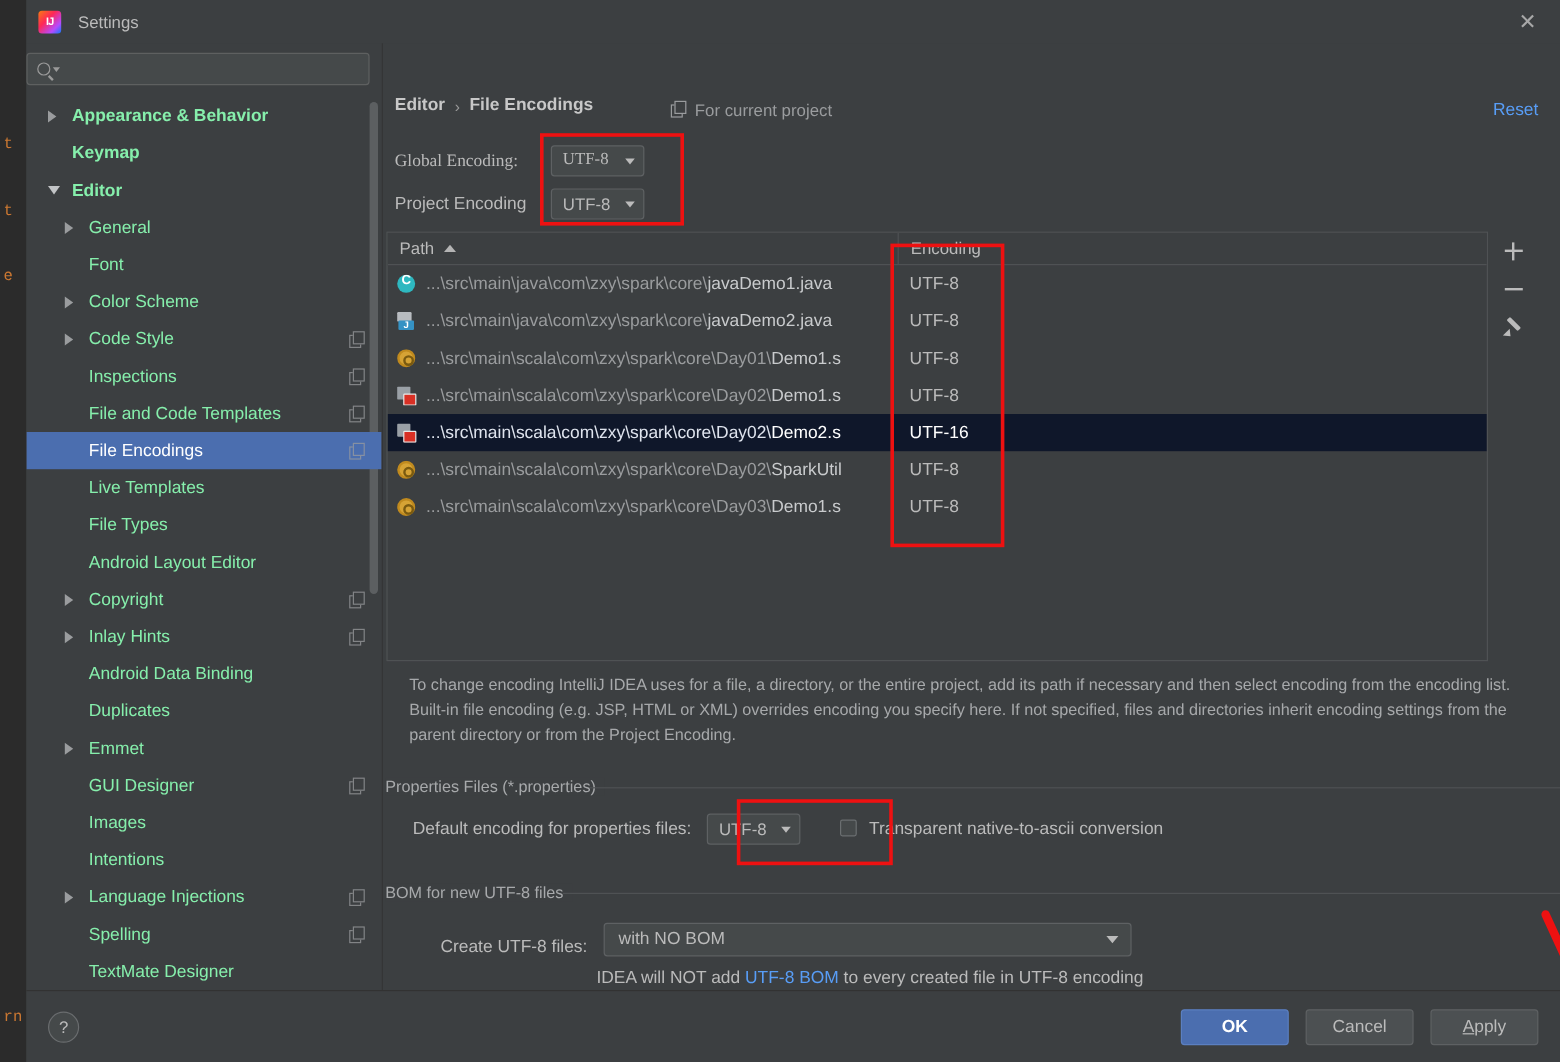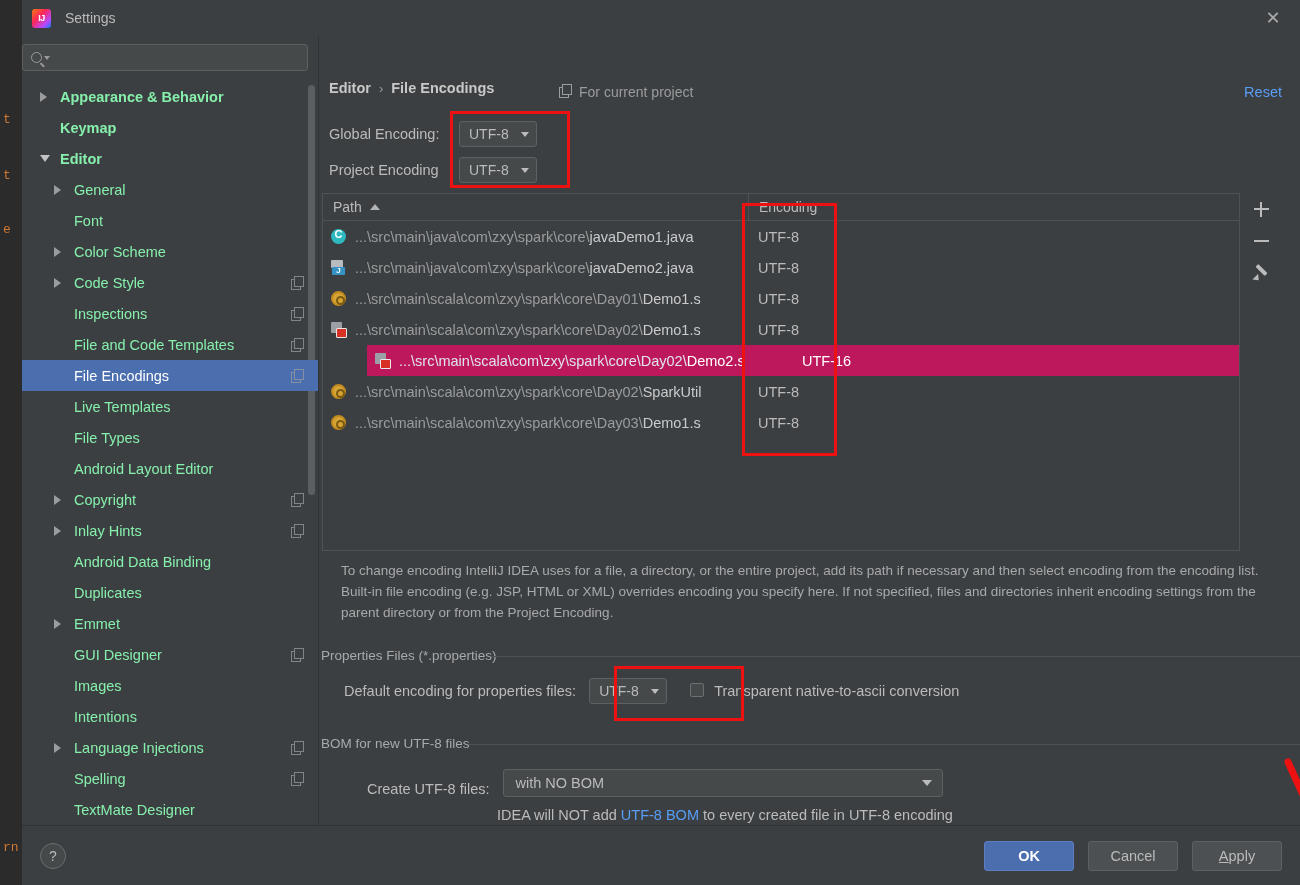--- a/index.html
+++ b/index.html
@@ -179,21 +179,21 @@
   }
   #reset-link {
     position: absolute; right: 18px; top: 48px;
     color: #589df6; font-size: 14.5px; cursor: pointer;
   }
 
   
   .enc-row {
     position: absolute; display: flex; align-items: center;
   }
-  #global-row { left: 10px; top: 85px; }
+  #global-row { left: 10px; top: 85px; font-family: Liberation Serif, serif; }
   #project-row { left: 10px; top: 121px; }
   .enc-label { color: #bbbbbb; font-size: 14.5px; }
   #global-row .enc-label { width: 130px; }
   #project-row .enc-label { width: 130px; }
 
   .combo-sm {
     height: 26px; min-width: 78px;
     background: #45494a; border: 1px solid #5e6163; border-radius: 3px;
     display: inline-flex; align-items: center; justify-content: space-between;
     padding: 0 7px 0 9px; color: #bbbbbb; font-size: 14px; cursor: pointer;
@@ -224,21 +224,21 @@
   #table-header .th-path { flex: 0 0 425px; padding-left: 10px; display: flex; align-items: center; }
   #table-header .th-enc { padding-left: 10px; border-left: 1px solid #4f5254; height: 100%; display: flex; align-items: center; flex: 1; }
   .sort-arrow {
     width: 0; height: 0; margin-left: 8px;
     border-left: 5px solid transparent; border-right: 5px solid transparent;
     border-bottom: 6px solid #b4b4b4;
   }
   .trow {
     height: 31px; display: flex; align-items: center; cursor: default;
   }
-  .trow.sel { background: #be185d; margin-left: 44px; }
+  .trow.sel { background: #0f172a; }
   .trow .c-path {
     flex: 0 0 425px; display: flex; align-items: center;
     padding-left: 8px; overflow: hidden; white-space: nowrap;
   }
   .trow .c-enc {
     flex: 1; padding-left: 10px; color: #bbbbbb; font-size: 14.5px;
   }
   .trow.sel .c-enc { color: #ffffff; }
   .path-txt { font-size: 14.5px; color: #9a9c9e; }
   .path-txt .fname { color: #c9cbcd; }
@@ -665,21 +665,21 @@
 
       <div class="group-title" id="props-title">Properties Files (*.properties)</div>
       <div class="group-line" id="props-line"></div>
 
       <div id="props-row">
         <span class="lbl">Default encoding for properties files:</span>
         <span class="combo-sm">
           <span>UTF-8</span>
           <span class="tri"></span>
         </span>
-        <span style="display:inline-flex;margin-left:23px;">
+        <span style="display:inline-flex;margin-left:33px;">
           <span class="checkbox-box"></span>
           <span class="cb-label">Transparent native-to-ascii conversion</span>
         </span>
       </div>
 
       <div class="redbox" style="left:295px;top:630px;width:130px;height:55px;"></div>
 
       <div class="group-title" id="bom-title">BOM for new UTF-8 files</div>
       <div class="group-line" id="bom-line"></div>
 

